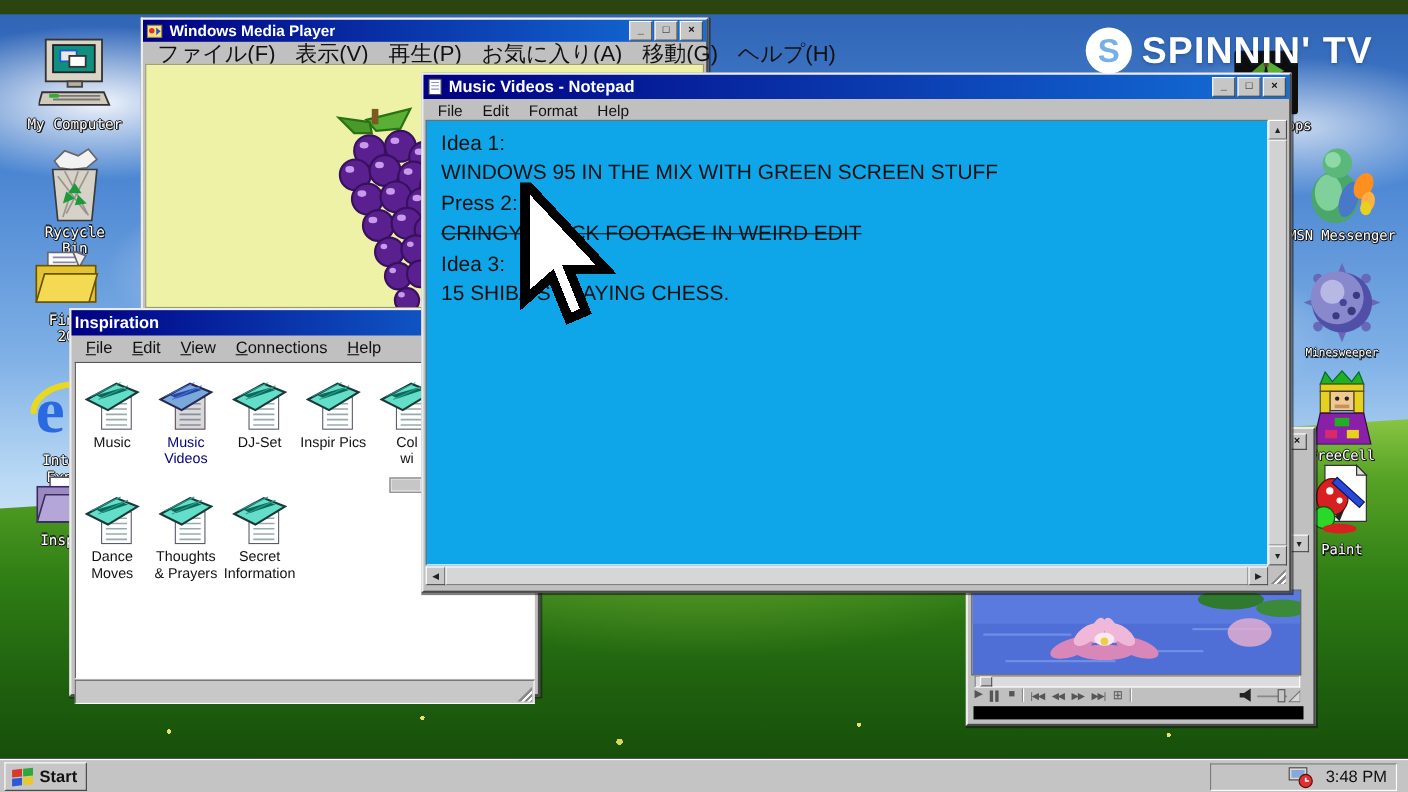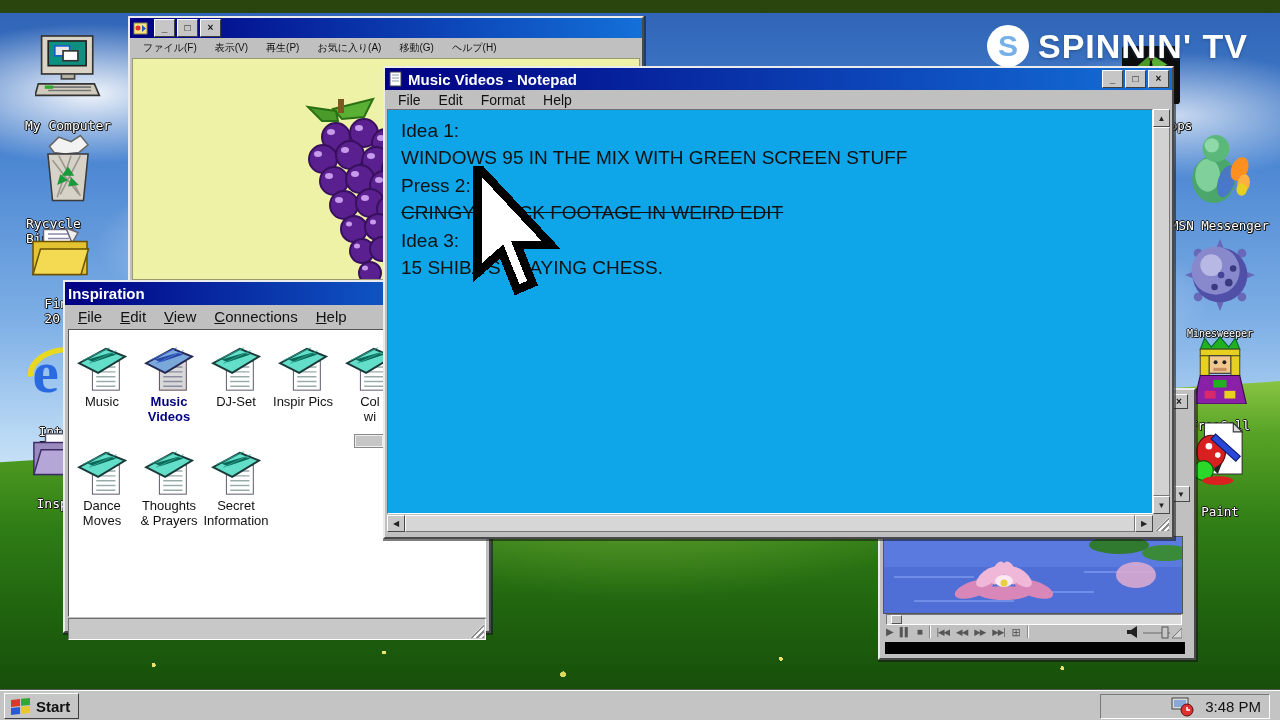--- a/index.html
+++ b/index.html
@@ -57,45 +57,45 @@
   .hscroll .sbtn{width:16px;}
   .hthumb{flex:1;background:#d6d6d6;border:1px solid;border-color:#f8f8f8 #777 #777 #f8f8f8;}
   .np-corner{width:17px;height:17px;position:relative;background:#c0c0c0;}
   
   #inspiration .titlebar{height:23px;}
   #inspiration .menubar{font-size:15px;height:21px;}
   .ins-content{margin:1px 3px;height:272px;background:#fff;border:1px solid;border-color:#555 #fff #fff #555;
     display:grid;grid-template-columns:repeat(5,67px);grid-auto-rows:104px;padding:14px 0 0 0;overflow:hidden;}
   .file-item{display:flex;flex-direction:column;align-items:center;width:66px;}
   .file-label{font-size:13px;line-height:15px;text-align:center;color:#111;white-space:pre-line;}
-  .file-item.selected .file-label{color:#000080;font-weight:bold;}
+  .file-item.selected .file-label{color:#000080;font-weight:normal;}
   .file-item.selected svg{filter:hue-rotate(65deg) saturate(1.5) brightness(.85);}
   .ins-status{margin:1px 3px 2px 3px;height:20px;background:#c8c8c8;
     border:1px solid;border-color:#6f6f6f #fff #fff #6f6f6f;position:relative;}
   
   #wmp .titlebar{height:20px;font-size:14px;}
-  #wmp .menubar{font-size:10px;height:18px;}
+  #wmp .menubar{font-size:20px;height:18px;}
   .wmp-content{position:relative;margin:0 2px 2px 2px;height:220px;background:#edf2a6;
     border:1px solid #9a9a72;overflow:hidden;}
   
   #player{padding:0;}
   .pl-video{position:absolute;left:3px;top:146px;width:298px;height:76px;border:1px solid #555;overflow:hidden;}
   .pl-seek{position:absolute;left:6px;top:224px;width:294px;height:9px;background:#dcdcdc;
     border:1px solid;border-color:#777 #fff #fff #777;}
   .pl-seekthumb{position:absolute;left:4px;top:0px;width:9px;height:7px;background:#c0c0c0;
     border:1px solid;border-color:#fff #555 #555 #fff;}
   .pl-controls{position:absolute;left:6px;top:234px;width:296px;height:16px;display:flex;align-items:center;gap:7px;color:#555;}
   .ctl{font-size:8.5px;line-height:1;letter-spacing:-1px;}
   .vsep{width:1px;height:12px;background:#8a8a8a;box-shadow:1px 0 0 #fff;}
   .pl-black{position:absolute;left:5px;top:252px;width:300px;height:12px;background:#000;}
   .pl-close{position:absolute;right:6px;top:4px;width:16px;height:13px;}
   .pl-down{position:absolute;right:4px;top:96px;width:16px;height:14px;}
   
   .dicon{position:absolute;display:flex;flex-direction:column;align-items:center;z-index:5;}
-  .dlabel{margin-top:14px;color:#fff;font-size:13px;line-height:15px;text-align:left;white-space:pre-line;
+  .dlabel{margin-top:2px;color:#fff;font-size:13px;line-height:15px;text-align:center;white-space:pre-line;
     font-family:"DejaVu Sans Mono",monospace;
     text-shadow:-1px 0 #1a1a1a,0 -1px #1a1a1a,1px 0 #1a1a1a,0 1px #1a1a1a,1px 1px #1a1a1a;}
   
   #big-cursor{position:absolute;left:470px;top:166px;z-index:50;}
   
   #brand{position:absolute;left:986px;top:24px;z-index:55;display:flex;align-items:center;gap:8px;}
   #brand .btext{color:#fff;font-size:34px;font-weight:bold;letter-spacing:1px;
     text-shadow:0 1px 3px rgba(30,60,110,.6);white-space:nowrap;}
   
   #taskbar{position:absolute;left:0;top:690px;width:1280px;height:30px;background:#c4c4c4;
@@ -254,20 +254,21 @@
     <span class="dlabel" style="font-size:12.5px;">Paint</span>
   </div>
 
   <div id="wmp" class="win z10" style="left:128px;top:16px;width:512px;height:266px;">
     <div class="titlebar">
       <svg width="16" height="15" viewBox="0 0 16 15">
         <rect x="1" y="2" width="13" height="11" fill="#ffe080" stroke="#884"></rect>
         <circle cx="5" cy="7" r="2.5" fill="#e03030"></circle>
         <polygon points="9,4 13,7.5 9,11" fill="#2858c8"></polygon>
       </svg>
+      <span class="tb-text">Windows Media Player</span>
       <div class="tbtns">
         <div class="tbtn">_</div>
         <div class="tbtn">□</div>
         <div class="tbtn">×</div>
       </div>
     </div>
     <div class="menubar">
       <span class="menu-item">ファイル(F)</span>
       <span class="menu-item">表示(V)</span>
       <span class="menu-item">再生(P)</span>

